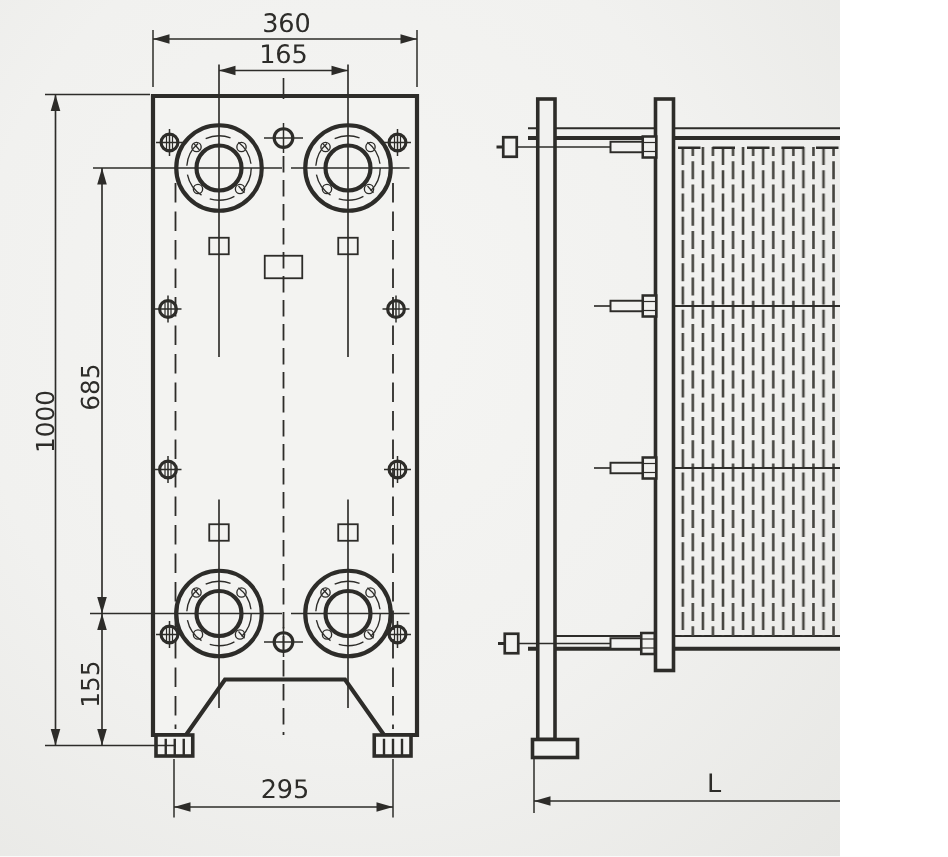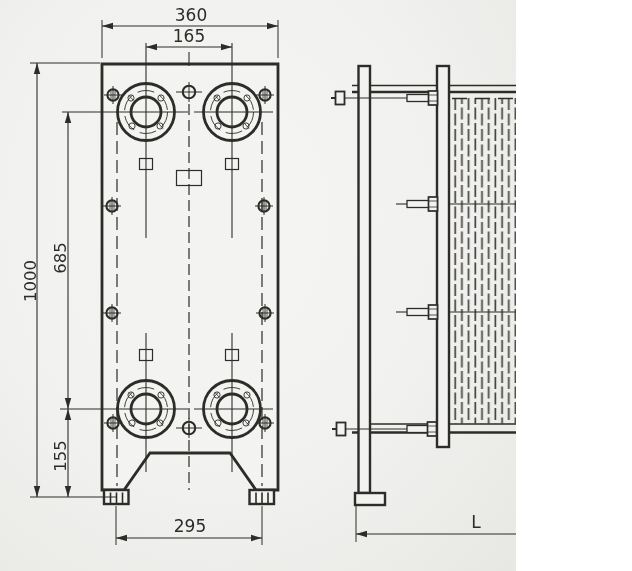--- a/index.html
+++ b/index.html
@@ -1,19 +1,19 @@
 <!DOCTYPE html>
 <html><head>
 <meta charset="utf-8">
 <style>
   html,body{margin:0;padding:0;}
   body{font-family:"DejaVu Sans",sans-serif;}
   .stage{
     position:relative;
-    width:516px;height:571px;
+    width:560px;height:571px;
     background:radial-gradient(ellipse at 42% 38%, #f5f5f3 0%, #f1f1ef 55%, #e7e7e4 100%);
     overflow:hidden;
   }
   svg{position:absolute;inset:0;}
   .ln{stroke:#2d2c29;fill:none;}
   .thick{stroke:#2d2c29;stroke-width:2.8;fill:none;}
   .thin{stroke:#2d2c29;stroke-width:1.1;fill:none;}
   .dimline{stroke:#2d2c29;stroke-width:1.1;fill:none;}
   .ext{stroke:#2d2c29;stroke-width:1.0;fill:none;}
   .dash{stroke:#2d2c29;stroke-width:1.2;fill:none;stroke-dasharray:13 6;}

